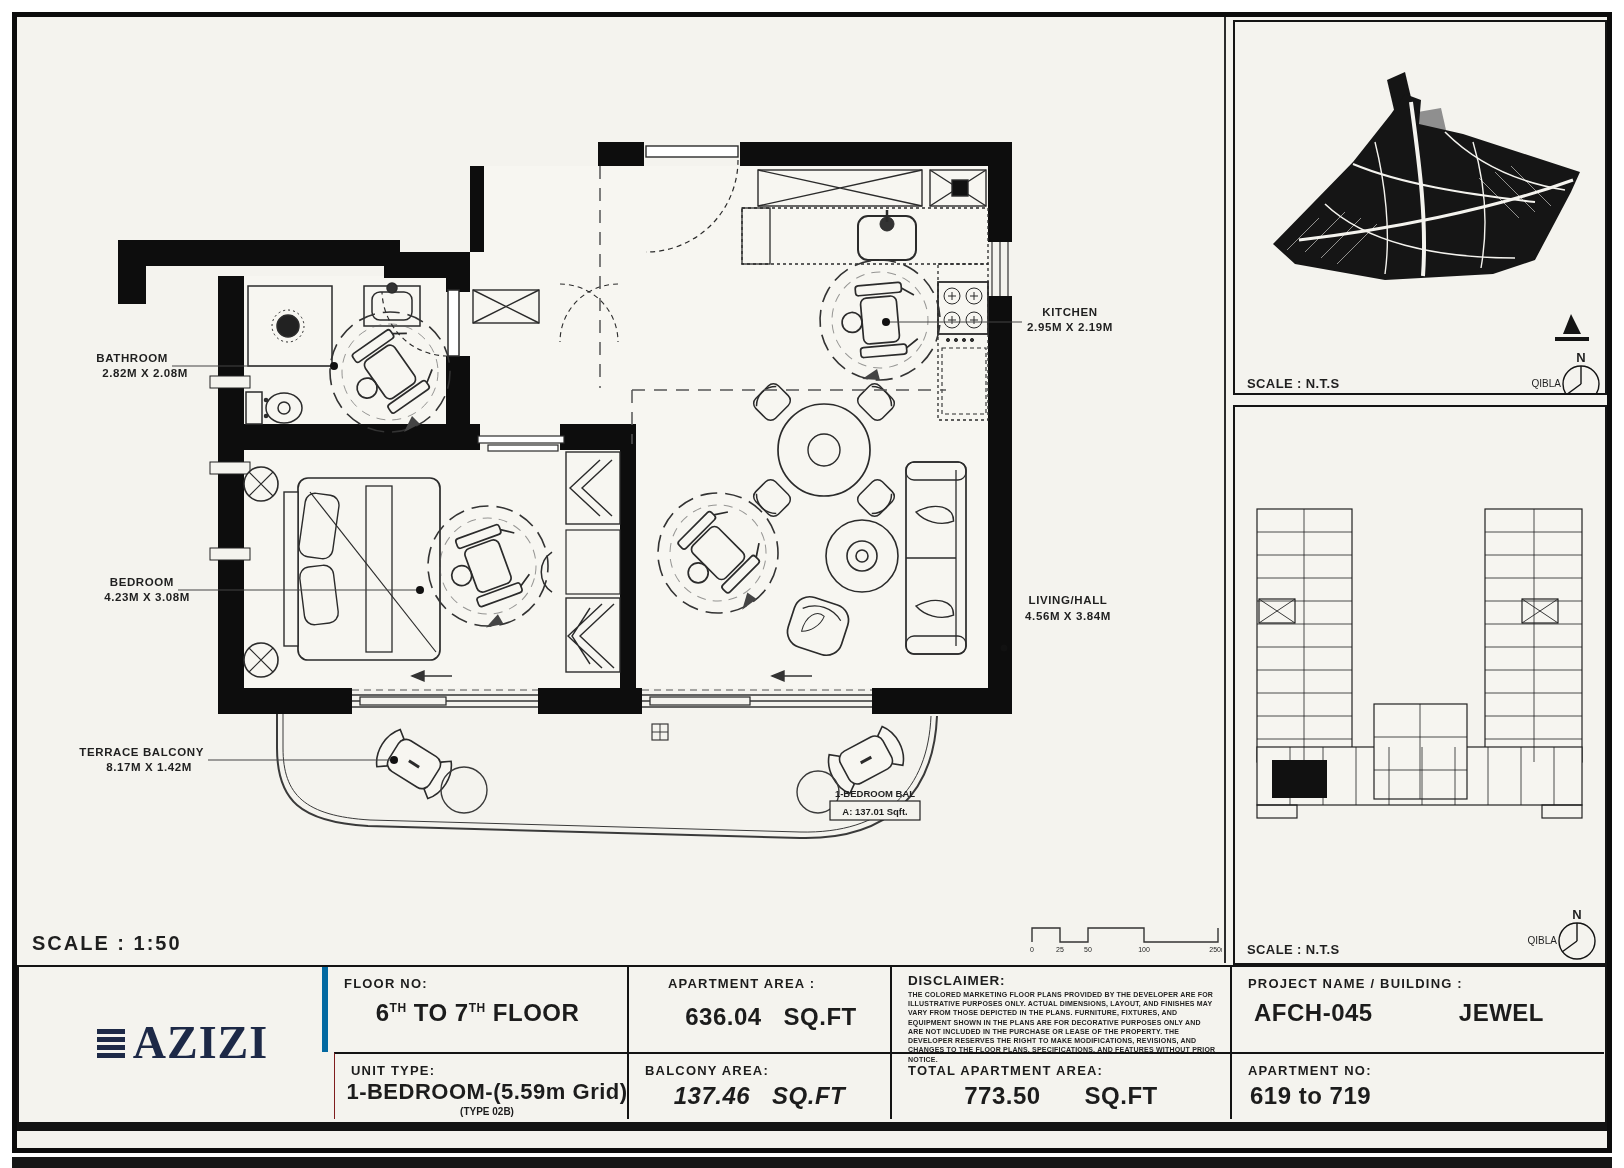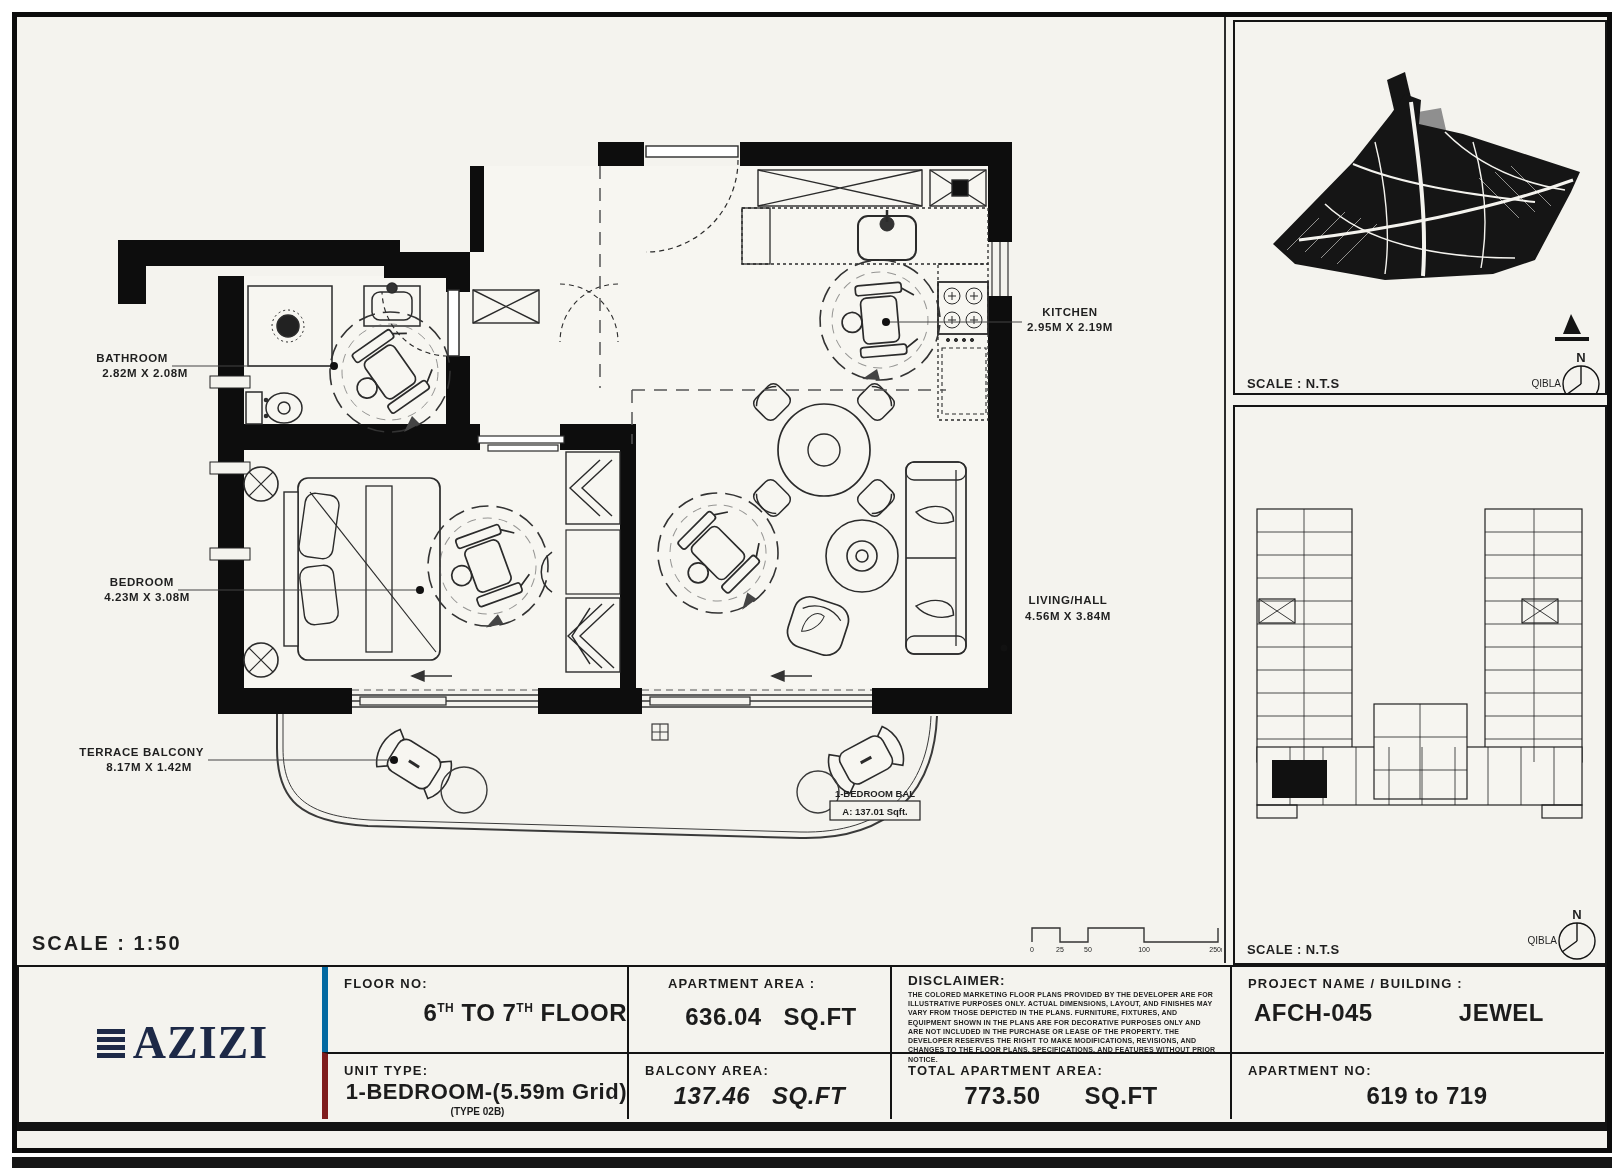--- a/index.html
+++ b/index.html
@@ -13,21 +13,21 @@
   .tag{font-size:9.5px;font-weight:bold;}
   .pscale{font-size:13px;font-weight:bold;letter-spacing:.4px;}
   .pn{font-size:13px;font-weight:bold;}
   .pq{font-size:10px;}
   .panel{position:absolute;border:2px solid #141414;background:#f4f3ee;box-sizing:border-box;}
   .vsep{position:absolute;left:1224px;top:17px;width:2px;height:946px;background:#2c2c2c;}
   
   .tb{position:absolute;left:17px;top:965px;width:1590px;height:166px;border:2.5px solid #131313;border-bottom:9px solid #131313;background:#f4f3ee;box-sizing:border-box;}
   .cell{position:absolute;box-sizing:border-box;color:#1c1c1c;}
   .cl{font-size:13px;font-weight:700;letter-spacing:1.2px;padding:9px 0 0 16px;}
-  .cv{font-size:24px;font-weight:600;letter-spacing:.5px;text-align:right;}
+  .cv{font-size:24px;font-weight:600;letter-spacing:.5px;text-align:center;}
   .brand{display:flex;align-items:center;justify-content:center;height:100%;gap:8px;}
   .bars{display:flex;flex-direction:column;gap:3px;}
   .bars div{width:28px;height:5px;background:#1d2947;}
   .brandname{font-family:"Liberation Serif",serif;font-weight:700;font-size:46px;color:#1d2947;letter-spacing:1px;line-height:1;}
   .sup{font-size:12px;position:relative;top:-9px;font-weight:700;}
   .disc{font-size:7px;font-weight:600;letter-spacing:.2px;line-height:1.32;padding:2px 12px 0 16px;text-align:left;color:#222;}
   .area-row{display:flex;justify-content:center;gap:22px;}
 </style>
 </head>
 <body>
@@ -381,21 +381,21 @@
         <span class="brandname">AZIZI</span>
       </div>
     </div>
 
     <div class="cell" style="left:303px;top:0;width:305px;height:85px;border-left:6px solid #0369a1;">
       <div class="cl">FLOOR NO:</div>
       <div class="cv" style="margin-top:8px;">
         <span>6</span><span class="sup">TH</span><span> TO 7</span><span class="sup">TH</span><span> FLOOR</span>
       </div>
     </div>
-    <div class="cell" style="left:303px;top:85px;width:305px;height:67px;border-left:6px solid #7f1d1d;border-top:2px solid #131313;">
+    <div class="cell" style="left:315px;top:85px;width:305px;height:67px;border-left:1px solid #7f1d1d;border-top:2px solid #131313;">
       <div class="cl">UNIT TYPE:</div>
       <div class="cv" style="margin-top:1px;font-size:22px;">1-BEDROOM-(5.59m Grid)</div>
       <div style="font-size:10px;text-align:center;margin-top:1px;font-weight:600;">(TYPE 02B)</div>
     </div>
 
     <div class="cell" style="left:608px;top:0;width:263px;height:85px;border-left:2px solid #131313;padding-left:23px;">
       <div class="cl">APARTMENT AREA :</div>
       <div class="cv area-row" style="margin-top:12px;">
         <span>636.04</span>
           <span>SQ.FT</span>
@@ -423,18 +423,18 @@
 
     <div class="cell" style="left:1211px;top:0;width:374px;height:85px;border-left:2px solid #131313;">
       <div class="cl">PROJECT NAME / BUILDING :</div>
       <div class="cv" style="margin-top:8px;display:flex;justify-content:space-between;padding:0 60px 0 22px;">
         <span>AFCH-045</span>
           <span>JEWEL</span>
       </div>
     </div>
     <div class="cell" style="left:1211px;top:85px;width:374px;height:67px;border-left:2px solid #131313;border-top:2px solid #131313;">
       <div class="cl">APARTMENT NO:</div>
-      <div class="cv" style="margin-top:4px;text-align:center;padding-left:18px;">619 to 719</div>
+      <div class="cv" style="margin-top:4px;text-align:left;padding-left:18px;">619 to 719</div>
     </div>
   </div>
 
   <div class="bottom-strip"></div>
 </div>
 
 </body></html>

